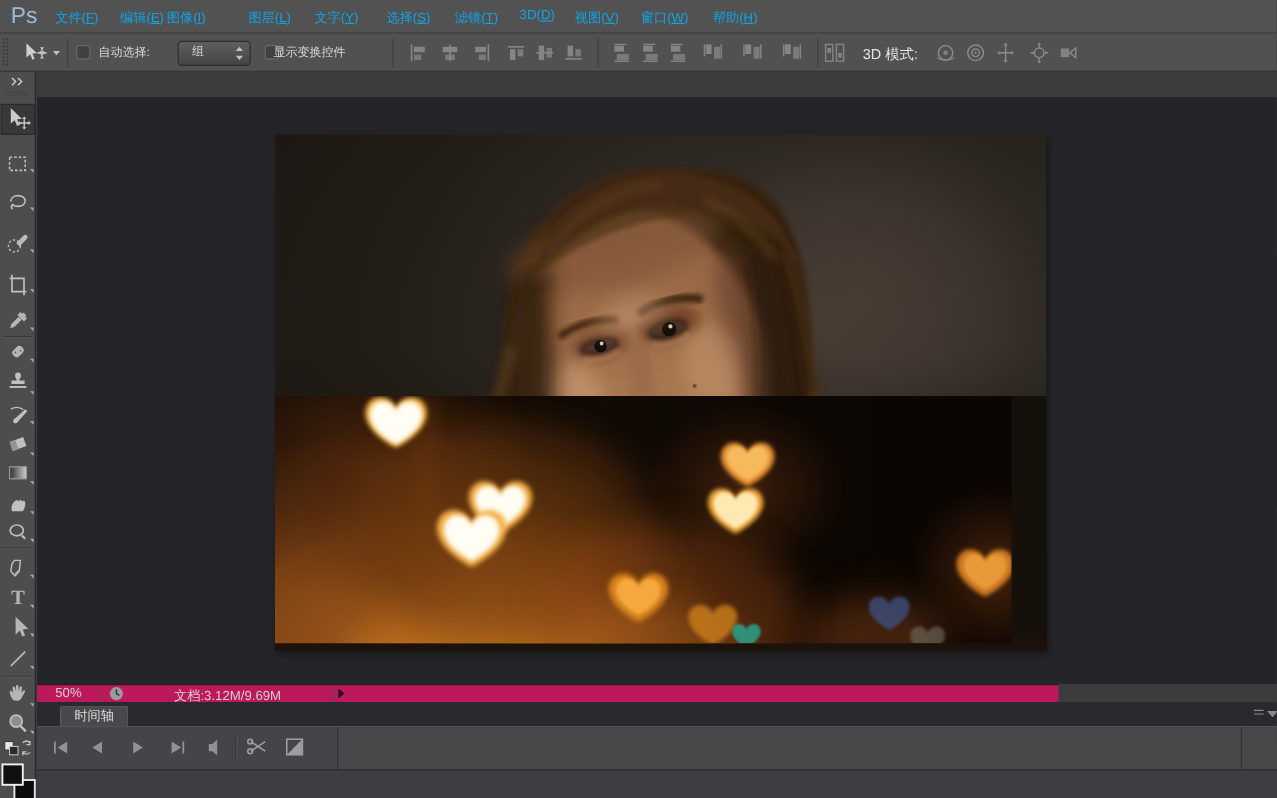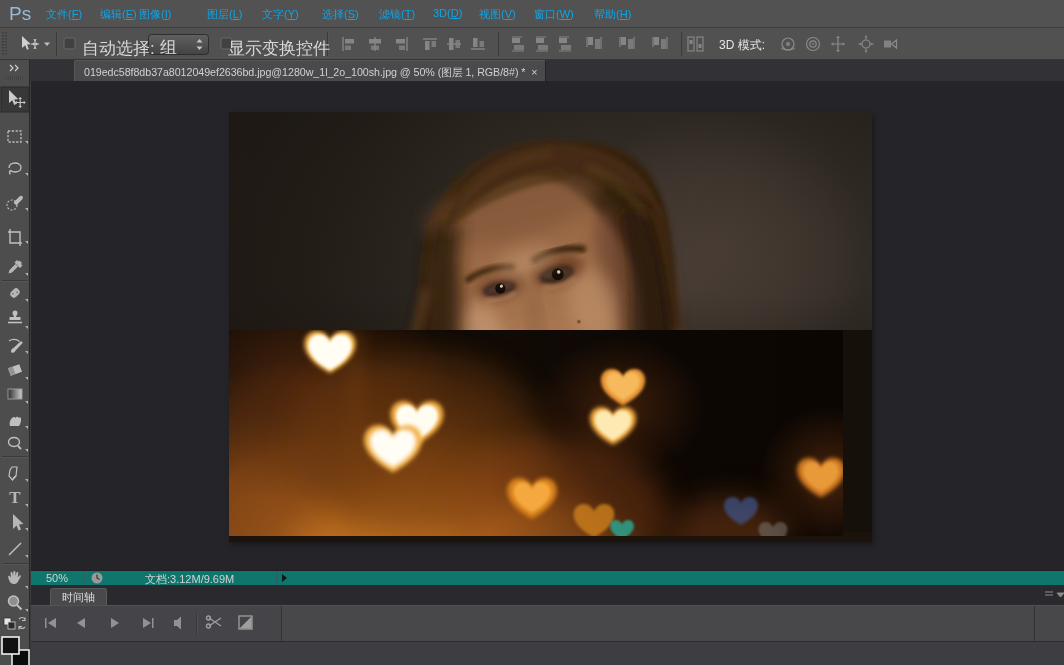--- a/index.html
+++ b/index.html
@@ -3,32 +3,32 @@
 *{margin:0;padding:0;box-sizing:border-box}
 html,body{width:1064px;height:665px;overflow:hidden;background:#3c3c3c;font-family:"Liberation Sans",sans-serif}
 #app{position:relative;width:1064px;height:665px}
 .abs{position:absolute}
 
 #menubar{left:0;top:0;width:1064px;height:28px;background:#525252;border-bottom:1px solid #3c3c3c}
 #pslogo{left:9px;top:3px;font-size:19px;font-weight:normal;color:#9cb9d6}
 .mi{top:7px;font-size:11px;color:#0ea5e9}
 
 #optbar{left:0;top:28px;width:1064px;height:32px;background:#515151;border-bottom:1px solid #353538}
-.obtxt{top:9px;font-size:17px;color:#d8d8d8}
+.obtxt{top:9px;font-size:10px;color:#d8d8d8}
 
 #tabbar{left:30px;top:60px;width:1034px;height:21px;background:#323135}
 #tab1{left:44px;top:0;width:472px;height:21px;background:#4a4a4c;border-radius:2px 2px 0 0;border-left:1px solid #57575a;border-top:1px solid #57575a;border-right:1px solid #232325}
 #tab1 span{position:absolute;left:9px;top:4.5px;font-size:10.7px;letter-spacing:-0.05px;color:#d0d0d0;white-space:nowrap}
 
 #toolbar{left:0;top:60px;width:30px;height:605px;background:#4d4d4d;border-right:1px solid #29292c}
 
 #paste{left:31px;top:81px;width:1033px;height:489px;background:#252428}
 #doc{left:229px;top:112px;width:643px;height:430px;box-shadow:2px 3px 6px rgba(0,0,0,.35)}
 
-#statusbar{left:31px;top:570px;width:1033px;height:15px;background:#0f766e;border-top:1px solid #1f1f22}
+#statusbar{left:31px;top:570px;width:851px;height:15px;background:#be185d;border-top:1px solid #1f1f22}
 
 #tltabs{left:31px;top:585px;width:1033px;height:36px;background:#2a292d}
 #tltab{left:19px;top:3px;width:57px;height:17px;background:#49484b;border-radius:3px 3px 0 0;border:1px solid #5a5a5a;border-bottom:none;color:#dcdcdc;font-size:11px;text-align:center;line-height:16px}
 #tlbar{left:31px;top:605px;width:1033px;height:36px;background:#454448;border-top:1px solid #525255}
 #tlright{left:250px;top:0;width:783px;height:36px;background:#48474a;border-left:1px solid #323235}
 #bottomstrip{left:31px;top:641px;width:1033px;height:24px;background:#3e3d41;border-top:1px solid #2c2c2f}
 </style></head>
 <body>
 <div id="app">
 
@@ -164,25 +164,20 @@
 <path d="M884 12.5 h7 v7 h-7 Z" fill="#828282" stroke="none"></path>
           <path d="M891.5 16 l5-4 v8 Z" fill="none"></path>
 </g>
 </svg>
 <span class="abs obtxt" style="left:82px">自动选择:</span>
 <span class="abs obtxt" style="left:160px;top:8px">组</span>
 <span class="abs obtxt" style="left:228px">显示变换控件</span>
 <span class="abs" style="left:719px;top:9px;font-size:12px;color:#e5e5e5">3D 模式:</span>
 </div>
 
-<div class="abs" id="tabbar">
-      <div class="abs" id="tab1">
-        <span>019edc58f8db37a8012049ef2636bd.jpg@1280w_1l_2o_100sh.jpg @ 50% (图层 1, RGB/8#) *&nbsp;&nbsp;×</span>
-      </div>
-    </div>
 
 <div class="abs" id="paste"></div>
 <div class="abs" id="doc"><svg width="643" height="430">
 <defs>
 <radialGradient id="pbg" cx="0.68" cy="0.38" r="0.85">
  <stop offset="0" stop-color="#443a33"></stop>
             <stop offset="0.38" stop-color="#302a24"></stop>
  <stop offset="0.7" stop-color="#221d17"></stop>
             <stop offset="1" stop-color="#181410"></stop>
 </radialGradient>

